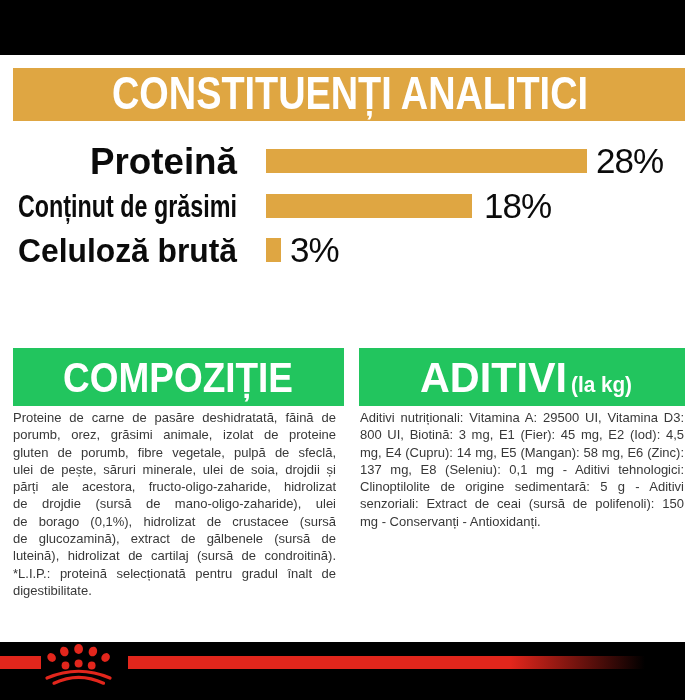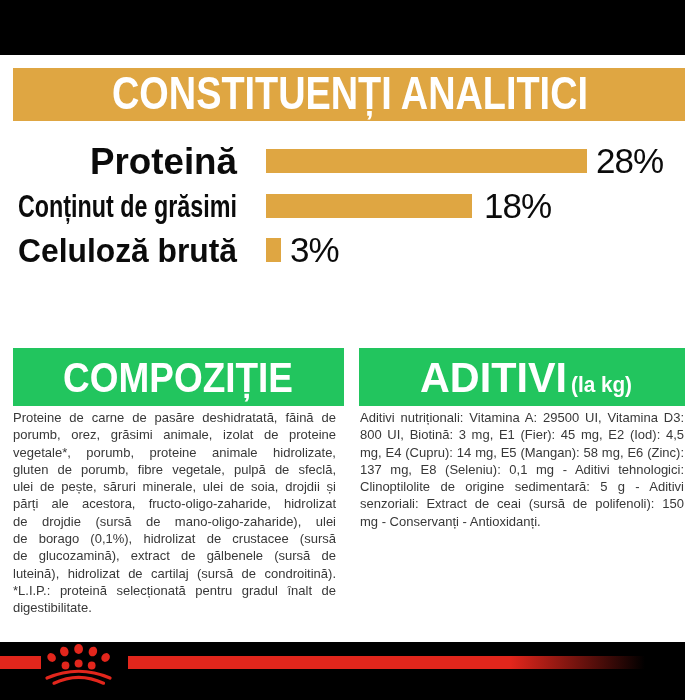--- a/index.html
+++ b/index.html
@@ -91,21 +91,20 @@
   <div class="sec sec-right">
     <svg width="331" height="58">
       <text class="sec-text" x="61" y="44" text-anchor="start" textLength="147" lengthAdjust="spacingAndGlyphs">ADITIVI</text>
       <text class="sec-sub" x="212" y="44" text-anchor="start" textLength="61" lengthAdjust="spacingAndGlyphs">(la kg)</text>
     </svg>
   </div>
 
   <div class="col col-left">
       <div class="tline">Proteine de carne de pasăre deshidratată, făină de</div>
       <div class="tline">porumb, orez, grăsimi animale, izolat de proteine</div>
-      <div class="tline">vegetale*, porumb, proteine animale hidrolizate,</div>
       <div class="tline">gluten de porumb, fibre vegetale, pulpă de sfeclă,</div>
       <div class="tline">ulei de pește, săruri minerale, ulei de soia, drojdii și</div>
       <div class="tline">părți ale acestora, fructo-oligo-zaharide, hidrolizat</div>
       <div class="tline">de drojdie (sursă de mano-oligo-zaharide), ulei</div>
       <div class="tline">de borago (0,1%), hidrolizat de crustacee (sursă</div>
       <div class="tline">de glucozamină), extract de gălbenele (sursă de</div>
       <div class="tline">luteină), hidrolizat de cartilaj (sursă de condroitină).</div>
       <div class="tline">*L.I.P.: proteină selecționată pentru gradul înalt de</div>
       <div class="tline">digestibilitate.</div>
     </div>

